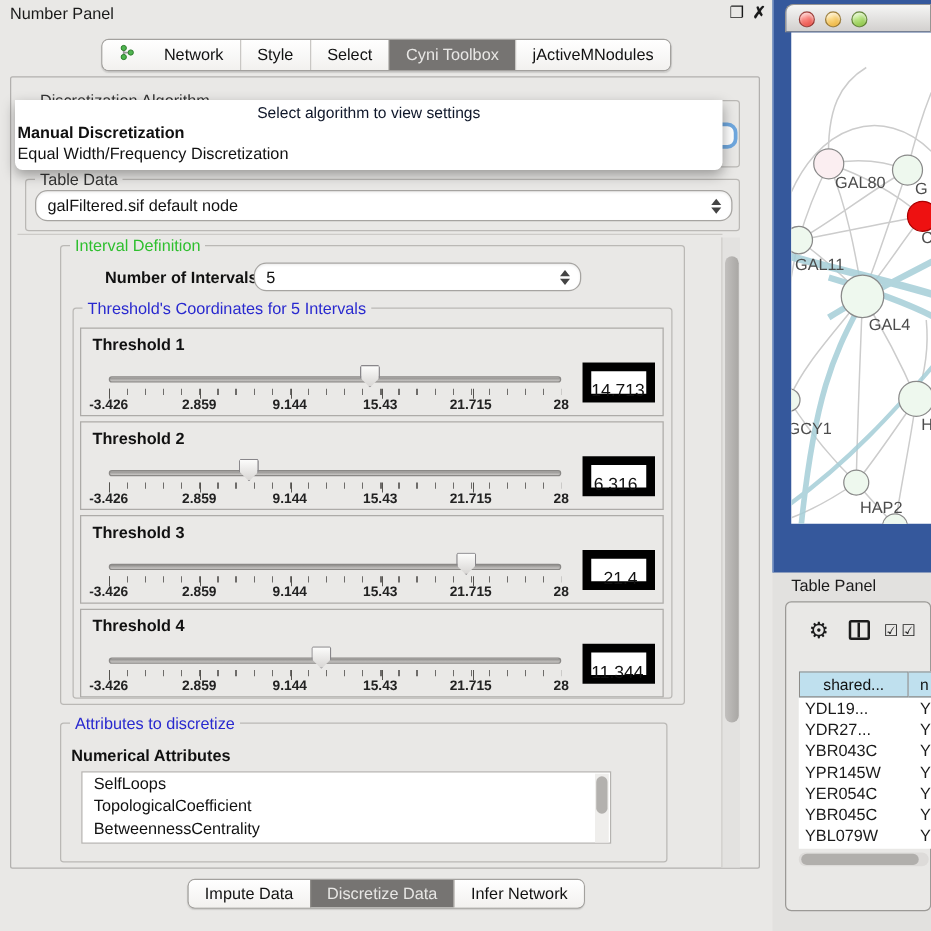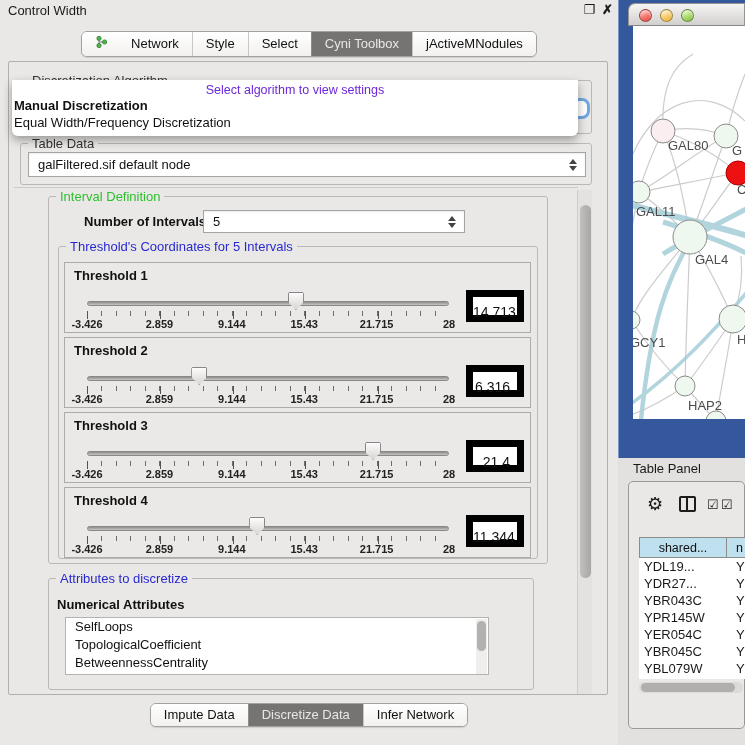--- a/index.html
+++ b/index.html
@@ -24,32 +24,32 @@
 
   #cp-frame { position:absolute; left:8px; top:61px; width:600px; height:634px;
     border:1px solid #b2b0ae; border-radius:2px; background:#e9e8e6; }
 
   .groupbox { position:absolute; border:1px solid #bab8b5; border-radius:3px; }
   .legend { position:absolute; top:-8px; left:7px; background:#e9e8e6; padding:0 4px; font-size:13px; white-space:nowrap; }
   .legend.green { color:#2ebf2e; }
   .legend.blue { color:#2929cf; }
   .legend.dark { color:#333; }
 
-  .combo { position:absolute; background:#fff; border:1px solid #a6a4a1; border-radius:0;
+  .combo { position:absolute; background:#fff; border:1px solid #a6a4a1; border-radius:10px;
     font-size:13px; color:#111; display:flex; align-items:center; padding:0 22px 0 9px;
     box-shadow:inset 0 1px 2px rgba(0,0,0,.08); }
   .stepper { position:absolute; right:8px; top:50%; transform:translateY(-50%); width:9px; height:12px; }
   .stepper:before, .stepper:after { content:""; position:absolute; left:1px; border-left:4px solid transparent; border-right:4px solid transparent; }
   .stepper:before { top:0; border-bottom:5px solid #444; }
   .stepper:after { bottom:0; border-top:5px solid #444; }
 
   
   #algo-popup { position:absolute; left:12px; top:80px; width:566px; height:56px; background:#fff;
     border-radius:0 0 6px 6px; box-shadow:0 4px 10px rgba(0,0,0,.35); z-index:100; }
-  #algo-popup .hint { text-align:center; color:#6d28d9; font-size:12.5px; padding-top:3px; }
+  #algo-popup .hint { text-align:center; color:#0f172a; font-size:12.5px; padding-top:3px; }
   #algo-popup .item { font-size:13px; color:#111; padding:1px 2px; }
   #algo-popup .item.b { font-weight:bold; }
   #focus-ring { position:absolute; left:568px; top:98px; width:22px; height:21px; background:#fff;
     border:3px solid #6fa7de; border-radius:8px; z-index:5; }
 
   
   .th-box { position:absolute; left:64px; width:467px; height:71px; border:1px solid #adaba8; background:#eae9e7; }
   .th-label { position:absolute; left:9px; top:5px; font-size:13px; font-weight:bold; color:#111; }
   .slider { position:absolute; left:22px; top:0; width:362px; height:71px; }
   .track { position:absolute; left:0; top:38px; width:100%; height:5px; border-radius:3px;
@@ -115,21 +115,21 @@
   .tcell.c1 { flex:1; padding-left:9px; }
   #tp-hscroll { position:absolute; left:10px; top:200px; width:104px; height:11px; background:#dddbd9; border-radius:6px; }
   #tp-hscroll .thumb { position:absolute; left:2px; top:1px; width:94px; height:9px; background:#b1afac; border-radius:5px; }
 </style>
 </head>
 <body>
 
 <div id="control-panel">
 
   <div id="cp-titlebar">
-    <div id="cp-title">Control Width</div>
+    <div id="cp-title">Number Panel</div>
     <div class="win-ico" style="left:582px;">❐</div>
     <div class="win-ico" style="left:600px; font-weight:bold;">✗</div>
   </div>
 
   <div id="top-tabs">
     <div class="seg">
       <button class="tab">
         <span>
           <svg width="13" height="14" viewBox="0 0 13 14">
             <path d="M4 4 L4 10 M4 7 L9 7" stroke="#9a9a9a" stroke-width="1.4" fill="none"></path>

